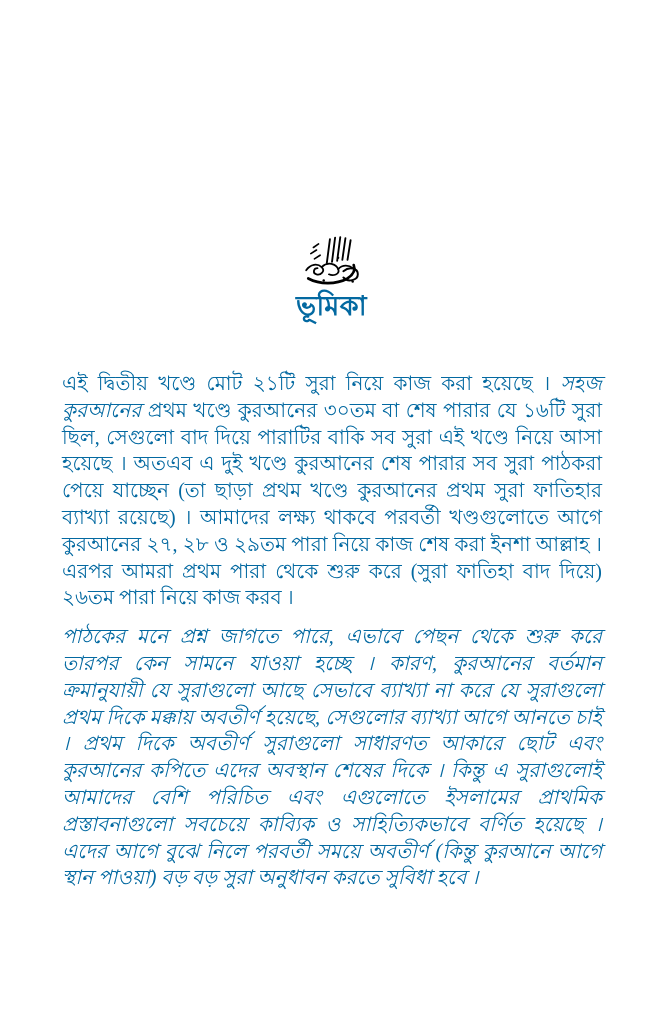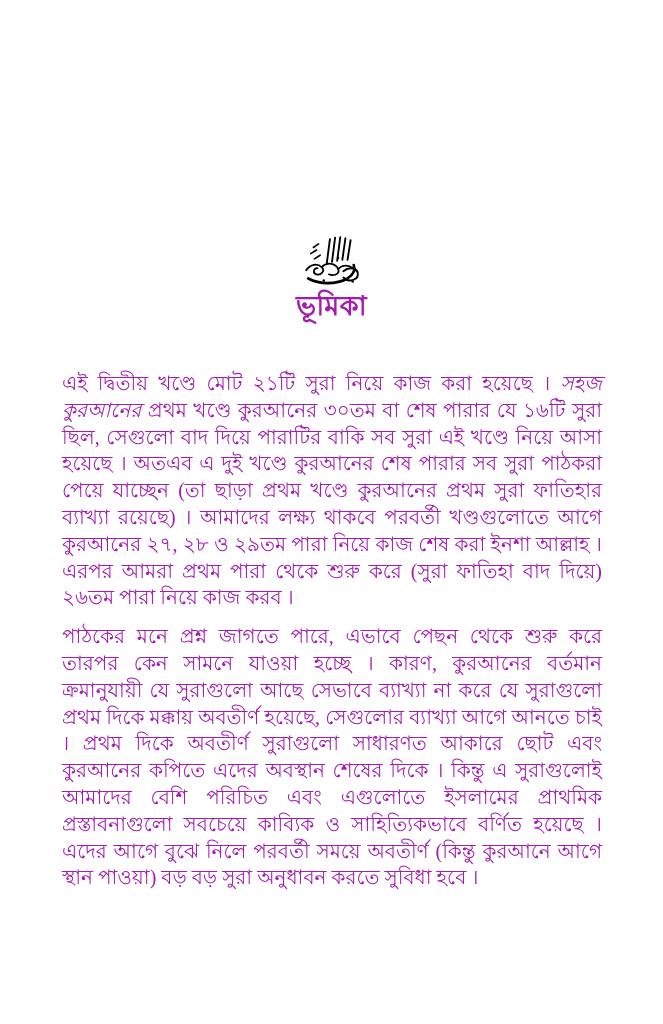--- a/index.html
+++ b/index.html
@@ -5,21 +5,21 @@
   html, body {
     margin: 0;
     padding: 0;
     background: #ffffff;
   }
   .page {
     position: relative;
     width: 663px;
     height: 1024px;
     background: #ffffff;
-    color: #a21caf;
+    color: #0369a1;
     font-family: "Liberation Serif", "DejaVu Serif", serif;
     overflow: hidden;
   }
   .ornament {
     position: absolute;
     top: 236px;
     left: 0;
     width: 100%;
     display: flex;
     justify-content: center;
@@ -50,20 +50,21 @@
     line-height: 26.8px;
     text-align: justify;
     text-justify: inter-word;
   }
   .body-text p {
     margin: 0 0 12px 0;
     padding: 0;
   }
   .body-text p:last-child {
     margin-bottom: 12px;
+    font-style: italic;
   }
 </style>
 </head>
 <body>
 
 <div class="page">
 
   <div class="ornament">
     <svg viewBox="0 0 60 54" fill="none" stroke="#000000" stroke-linecap="round" xmlns="http://www.w3.org/2000/svg">
 

